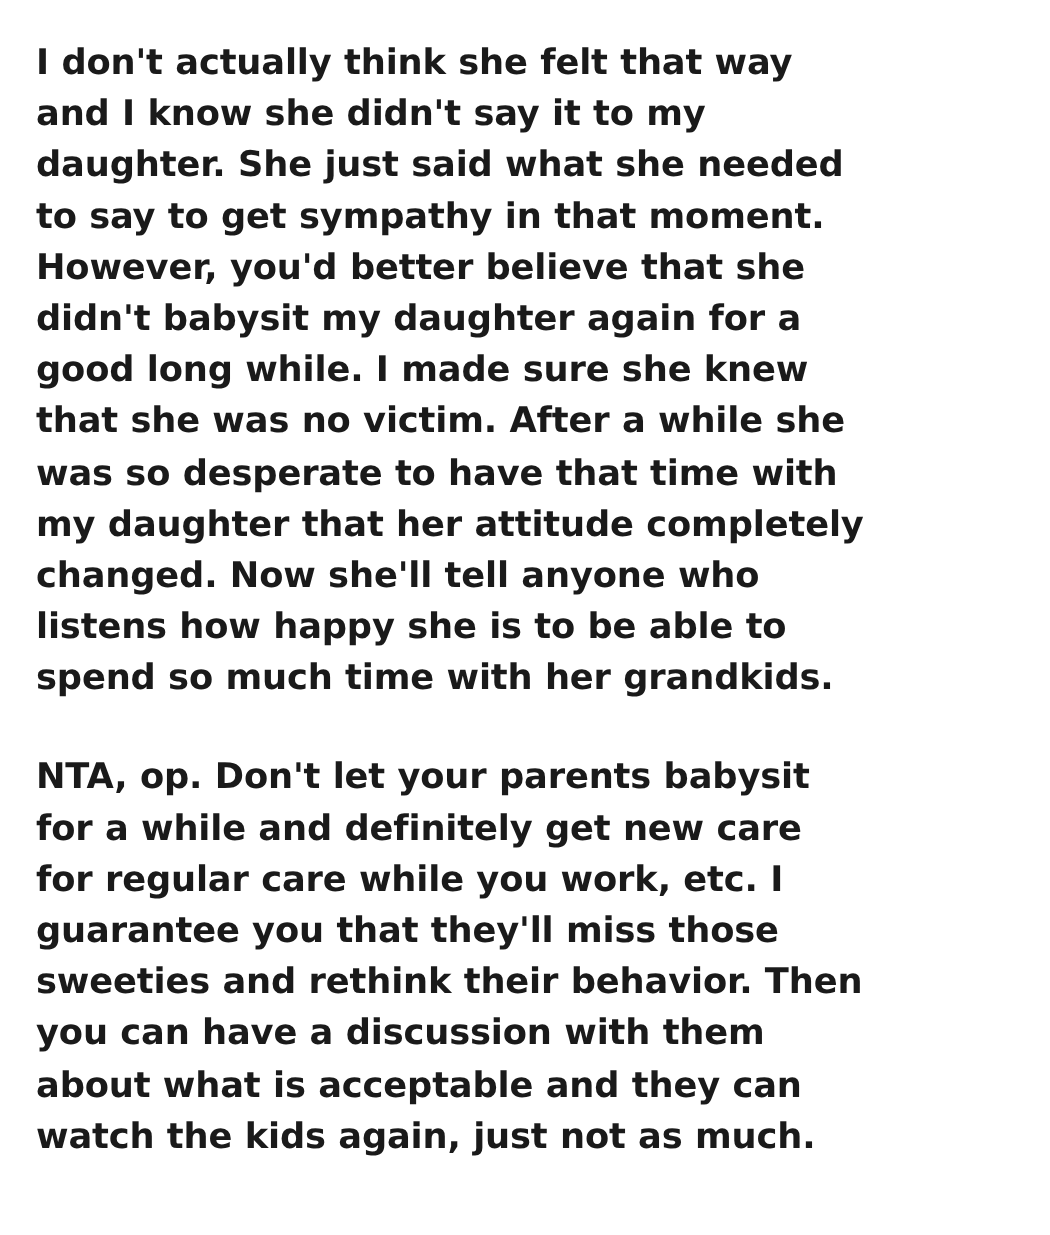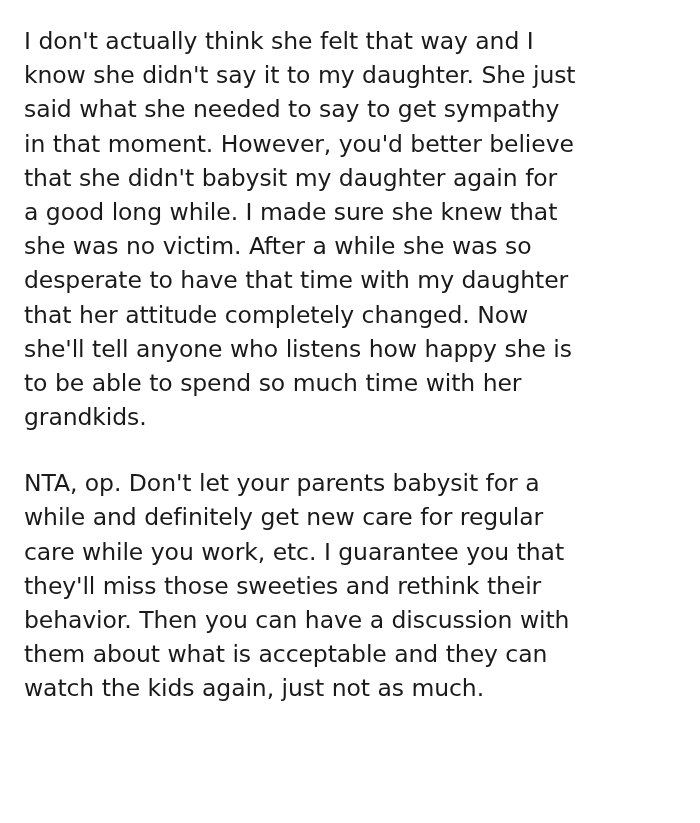--- a/index.html
+++ b/index.html
@@ -8,20 +8,21 @@
     background: #ffffff;
   }
   .page {
     width: 612px;
     height: 823px;
     box-sizing: border-box;
     background: #ffffff;
     position: relative;
     overflow: hidden;
     font-family: "DejaVu Sans", sans-serif;
+    font-weight: bold;
   }
   .content {
     padding: 24px 33px 0 24px;
   }
   .para {
     font-size: 23.5px;
     line-height: 1.455;
     color: #1a1a1a;
     margin: 0;
     letter-spacing: -0.1px;

